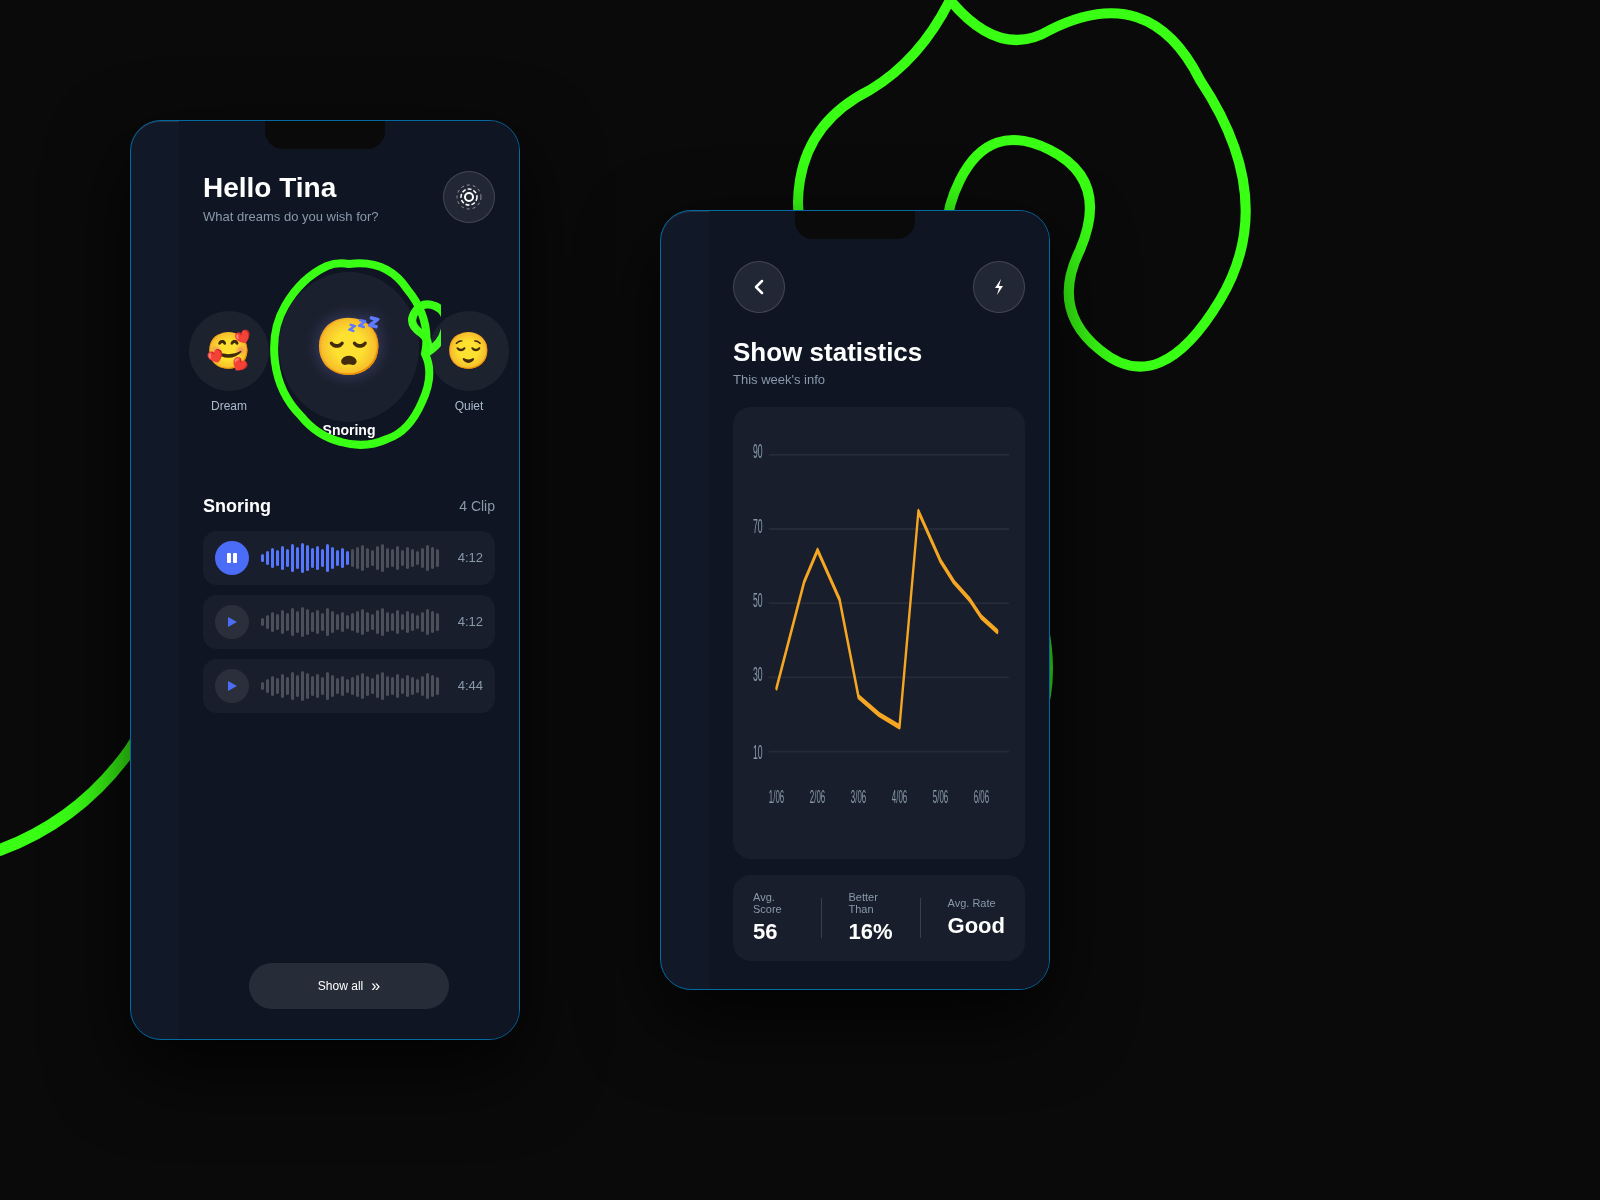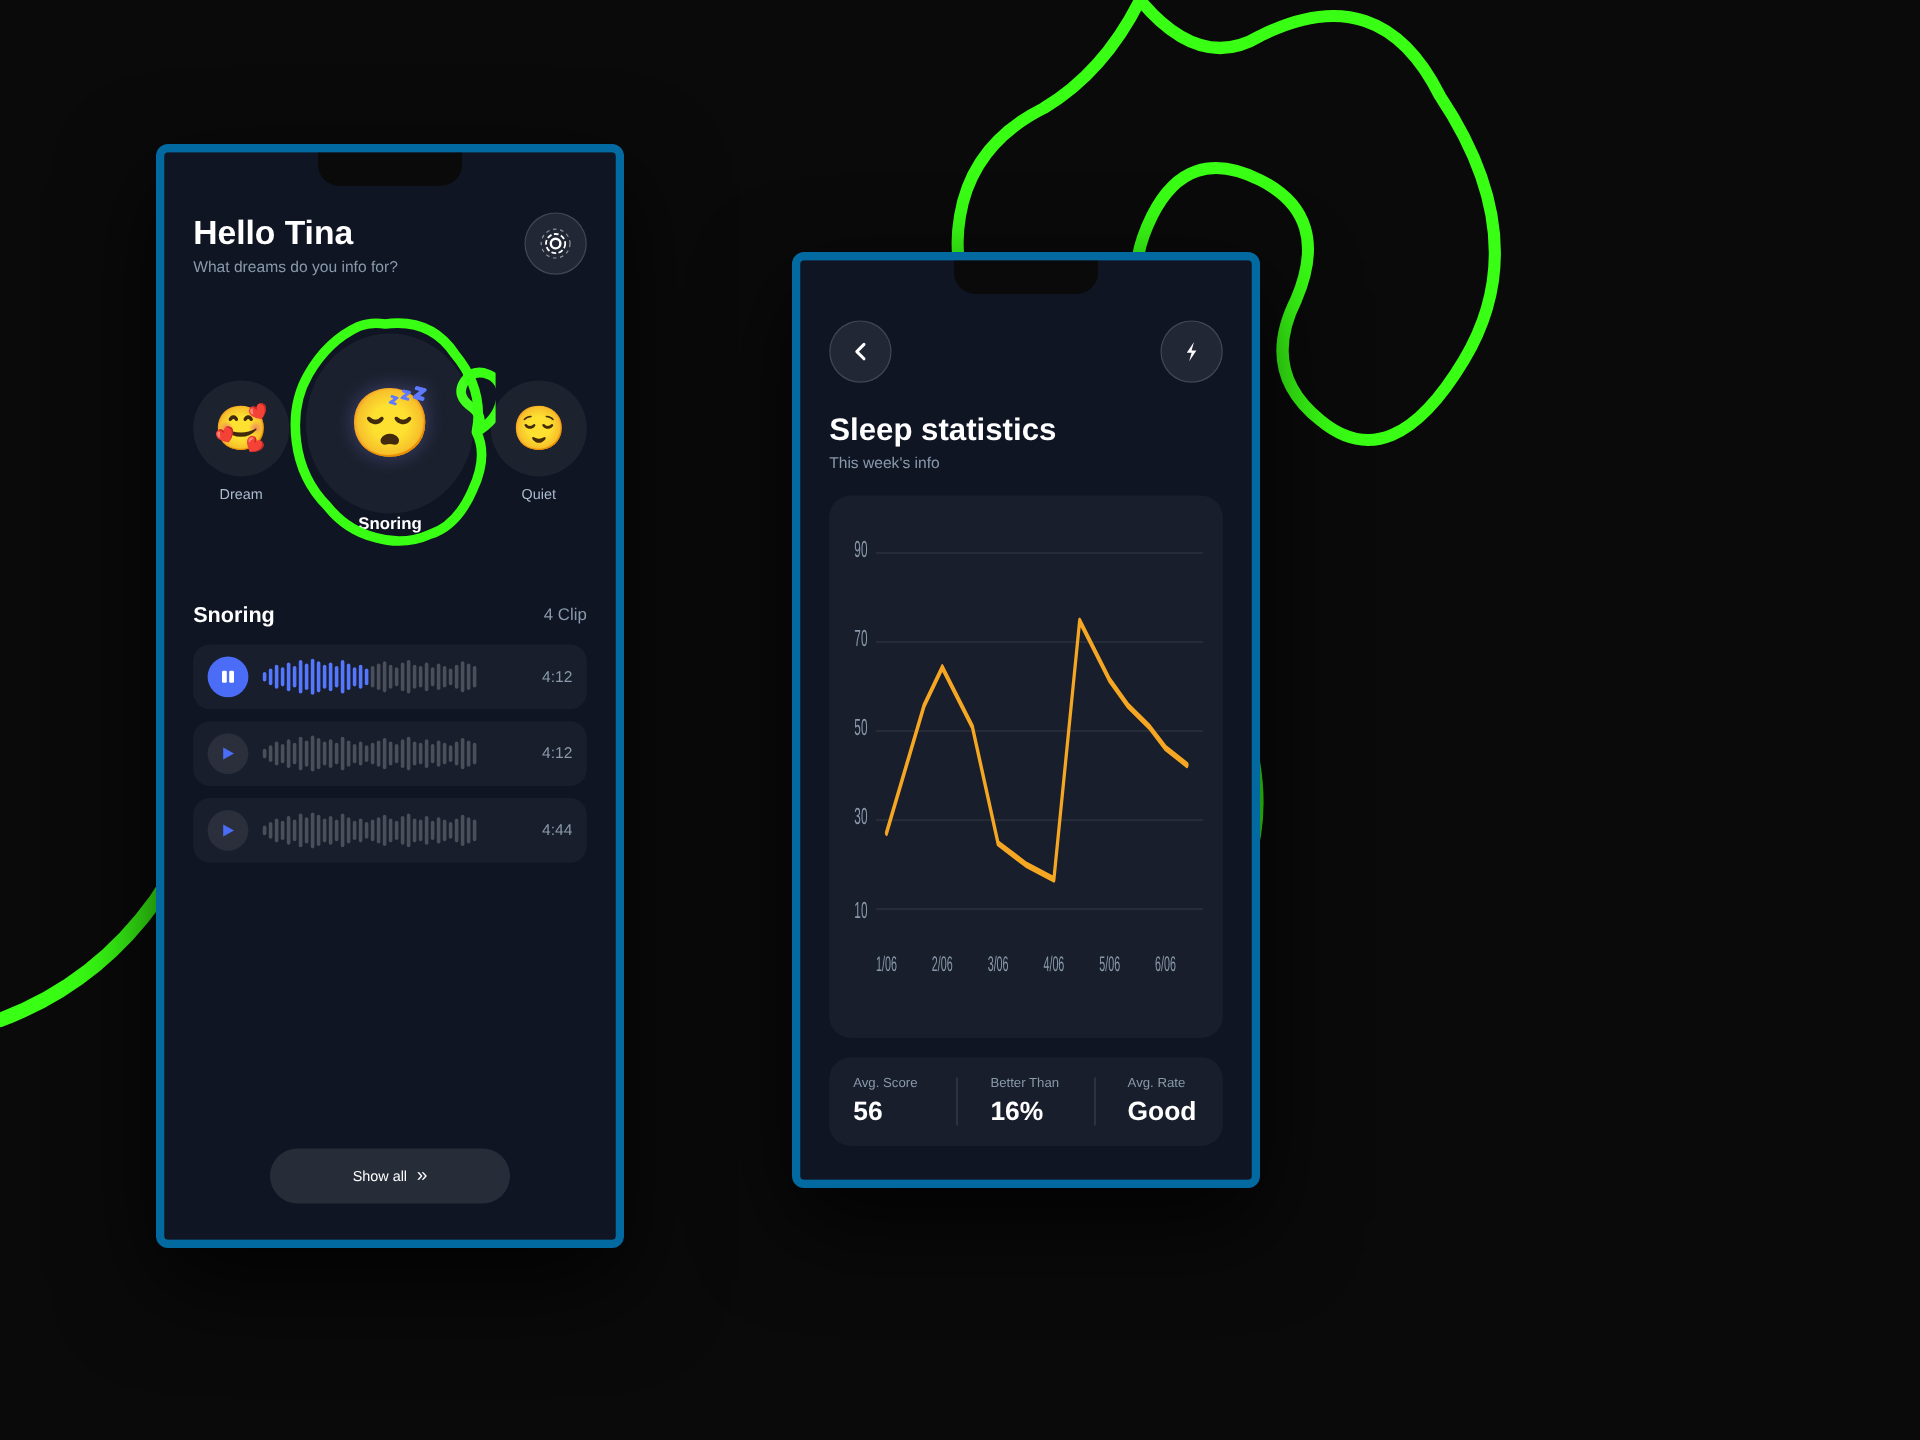--- a/index.html
+++ b/index.html
@@ -15,24 +15,25 @@
     
     .green-squiggle {
       position: absolute;
       pointer-events: none;
     }
 
     
     .phone {
       position: absolute;
       background: #111827;
-      border-radius: 10px;
-      border: 7px solid #0369a1;
+      border-radius: 31px;
+      border: 1px solid #0369a1;
       overflow: hidden;
       box-shadow: 0 30px 80px rgba(0,0,0,0.8), inset 0 1px 0 rgba(255,255,255,0.1);
+      padding-left: 48px;
     }
 
     
     .phone-left {
       width: 390px;
       height: 920px;
       left: 130px;
       top: 120px;
     }
 
@@ -403,21 +404,21 @@
   <path d="M 980 420 Q 1000 500 1030 580 Q 1060 660 1040 720" stroke="#39ff14" stroke-width="10" fill="none" stroke-linecap="round"></path>
 </svg>
 
 <div class="phone phone-left">
   <div class="notch"></div>
   <div class="phone-left-screen">
 
     <div class="phone-header">
       <div>
         <div class="greeting-title">Hello Tina</div>
-        <div class="greeting-subtitle">What dreams do you info for?</div>
+        <div class="greeting-subtitle">What dreams do you wish for?</div>
       </div>
       <button class="sound-icon-btn">
 
         <svg width="26" height="26" viewBox="0 0 26 26" fill="none">
           <circle cx="13" cy="13" r="4" stroke="white" stroke-width="2"></circle>
           <circle cx="13" cy="13" r="8" stroke="white" stroke-width="1.5" stroke-dasharray="4 2"></circle>
           <circle cx="13" cy="13" r="12" stroke="white" stroke-width="1" stroke-dasharray="3 3" opacity="0.5"></circle>
         </svg>
       </button>
     </div>
@@ -626,21 +627,21 @@
           <path d="M13 4 L7 10 L13 16" stroke="white" stroke-width="2.5" stroke-linecap="round" stroke-linejoin="round"></path>
         </svg>
       </button>
       <button class="lightning-btn">
         <svg width="20" height="20" viewBox="0 0 20 20" fill="none">
           <path d="M12 2 L6 11 H10 L8 18 L14 9 H10 L12 2Z" fill="white"></path>
         </svg>
       </button>
     </div>
 
-    <div class="stats-title">Sleep statistics</div>
+    <div class="stats-title">Show statistics</div>
     <div class="stats-subtitle">This week's info</div>
 
     <div class="chart-container">
       <svg class="chart-svg" viewBox="0 0 340 240" preserveAspectRatio="none" id="sleepChart">
 
         <text x="10" y="20" fill="#8899aa" font-size="11" text-anchor="start">90</text>
         <text x="10" y="62" fill="#8899aa" font-size="11" text-anchor="start">70</text>
         <text x="10" y="104" fill="#8899aa" font-size="11" text-anchor="start">50</text>
         <text x="10" y="146" fill="#8899aa" font-size="11" text-anchor="start">30</text>
         <text x="10" y="190" fill="#8899aa" font-size="11" text-anchor="start">10</text>

